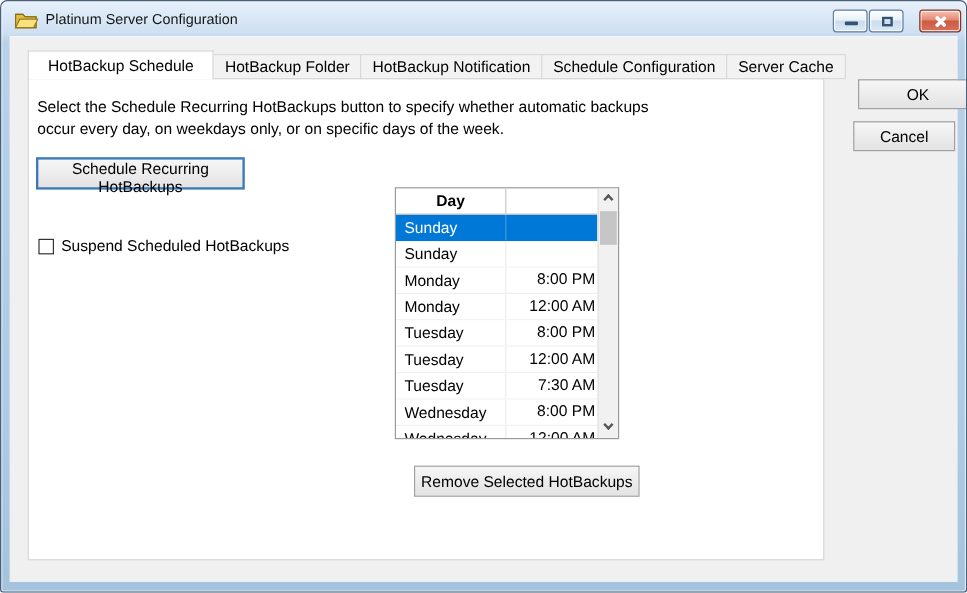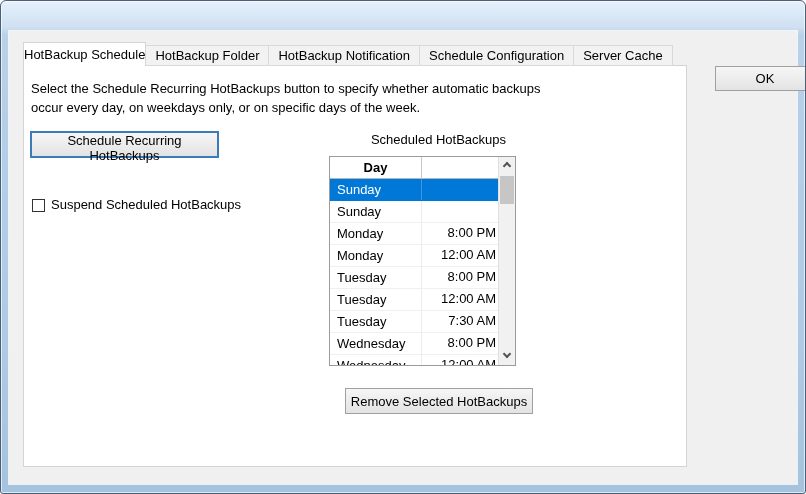--- a/index.html
+++ b/index.html
@@ -41,33 +41,33 @@
     background:#f0f0f0; box-shadow:0 0 0 1px rgba(255,255,255,.75);
   }
   
   .tabs { position:absolute; left:22px; top:41px; height:24px; display:flex; align-items:flex-end; z-index:3; }
   .tab {
     height:21px; line-height:19px; padding:0 9px; font-size:13px; color:#000;
     background:#f2f2f2; border:1px solid #d9d9d9; margin-right:-1px; cursor:pointer; white-space:nowrap;
   }
   .tab.active {
     height:24px; line-height:23px; background:#fff; border-color:#d4d4d4; border-bottom:none;
-    position:relative; z-index:4; padding:0 0;
+    position:relative; z-index:4; padding:0 16px;
   }
   
   .panel { position:absolute; left:22px; top:64px; width:664px; height:402px; background:#fff; border:1px solid #d4d4d4; z-index:2; }
   .desc { position:absolute; left:30px; top:78px; width:580px; font-size:13px; line-height:19px; color:#000; z-index:5; }
   .desc span { display:block; }
   
   .btn {
     font-family:"Liberation Sans", sans-serif; font-size:13px; color:#000; text-align:center;
     background:linear-gradient(to bottom,#f6f6f6,#e3e3e3); border:1px solid #a0a0a0; cursor:pointer;
     position:absolute; z-index:5;
   }
-  .btn-schedule { left:29px; top:130px; width:189px; height:27px; border:2px solid #3c7bb8; }
+  .btn-schedule { left:29px; top:130px; width:174px; height:27px; border:2px solid #3c7bb8; }
   .btn-remove   { left:344px; top:387px; width:188px; height:26px; }
   .btn-ok       { left:714px; top:65px;  width:100px;  height:25px; }
   .btn-cancel   { left:710px; top:100px; width:85px;  height:25px; }
   
   .check-row { position:absolute; left:31px; top:196px; display:flex; align-items:flex-end; z-index:5; cursor:pointer; }
   .checkbox { width:13px; height:13px; background:#fff; border:1px solid #333; margin-right:6px; }
   .check-label { font-size:13px; color:#000; }
   
   .table-title { position:absolute; left:344px; top:131px; width:187px; text-align:center; font-size:13px; color:#000; z-index:5; }
   .table {
@@ -93,20 +93,41 @@
   .chev { position:absolute; left:5px; width:6px; height:6px; border-top:2px solid #555; border-right:2px solid #555; }
   .chev.up { top:6px; transform:rotate(-45deg); }
   .chev.down { top:3px; transform:rotate(135deg); }
   .sb-thumb { position:absolute; left:1px; top:19px; width:14px; height:28px; background:#c6c6c6; cursor:pointer; }
 </style>
 </head>
 <body>
 
 <div class="window">
 
+  <div class="titlebar">
+    <span class="app-icon">
+      <svg viewBox="0 0 20 17" width="20" height="17">
+        <path d="M1 4 L7 4 L9 6 L18 6 L18 15 L1 15 Z" fill="#e9c círc44" stroke="#8a6d1f" stroke-width="1" fill-opacity="0"></path>
+        <path d="M1 4 L7 4 L9 6 L18 6 L18 15 L1 15 Z" fill="#e4be3f" stroke="#8a6d1f" stroke-width="1"></path>
+        <path d="M1 15 L4.5 8 L19.5 8 L16 15 Z" fill="#f8e27d" stroke="#9a7d23" stroke-width="1"></path>
+      </svg>
+    </span>
+    <span class="win-title">Platinum Server Configuration</span>
+    <div class="win-btns">
+      <div class="wbtn">
+          <span class="glyph-min"></span>
+        </div>
+      <div class="wbtn">
+          <span class="glyph-max"></span>
+        </div>
+      <div class="wbtn close">
+          <span class="glyph-close"></span>
+        </div>
+    </div>
+  </div>
 
   <div class="client"></div>
 
   <div class="tabs">
     <div class="tab active">HotBackup Schedule</div>
     <div class="tab">HotBackup Folder</div>
     <div class="tab">HotBackup Notification</div>
     <div class="tab">Schedule Configuration</div>
     <div class="tab">Server Cache</div>
   </div>
@@ -118,21 +139,20 @@
     <span>occur every day, on weekdays only, or on specific days of the week.</span>
   </div>
 
   <button class="btn btn-schedule">Schedule Recurring HotBackups</button>
 
   <div class="check-row">
     <span class="checkbox"></span>
     <span class="check-label">Suspend Scheduled HotBackups</span>
   </div>
 
-  <div class="table-title">Scheduled HotBackups</div>
 
   <div class="table">
     <div class="thead">
       <div class="th day">Day</div>
     </div>
     <div class="tbody">
       <div class="tr selected">
           <div class="td day">Sunday</div>
           <div class="td time">12:00 AM</div>
         </div>
@@ -175,14 +195,15 @@
         </div>
       <div class="sb-thumb"></div>
       <div class="sb-btn down">
           <i class="chev down"></i>
         </div>
     </div>
   </div>
 
   <button class="btn btn-remove">Remove Selected HotBackups</button>
   <button class="btn btn-ok">OK</button>
+  <button class="btn btn-cancel">Cancel</button>
 
 </div>
 
 </body></html>

